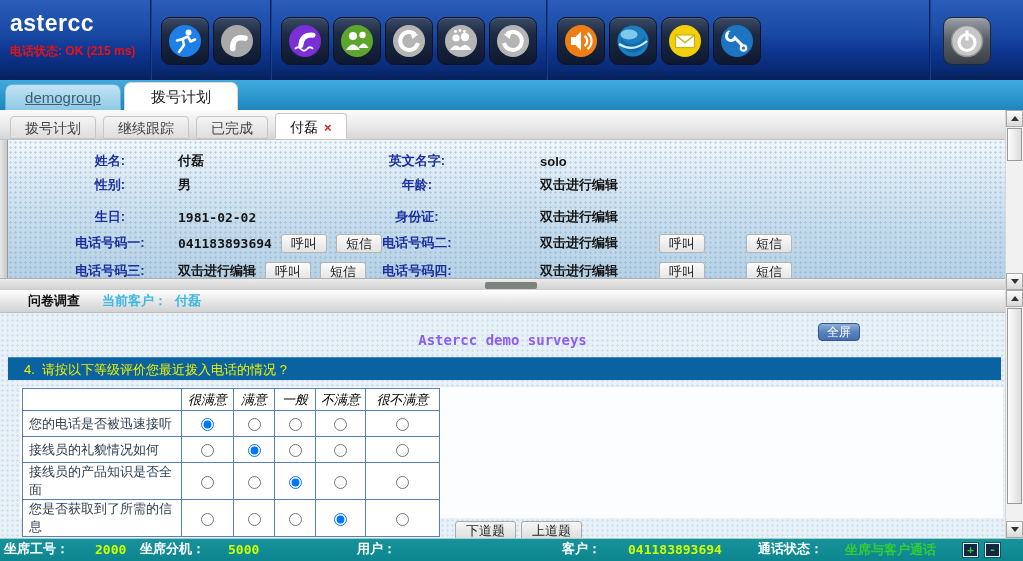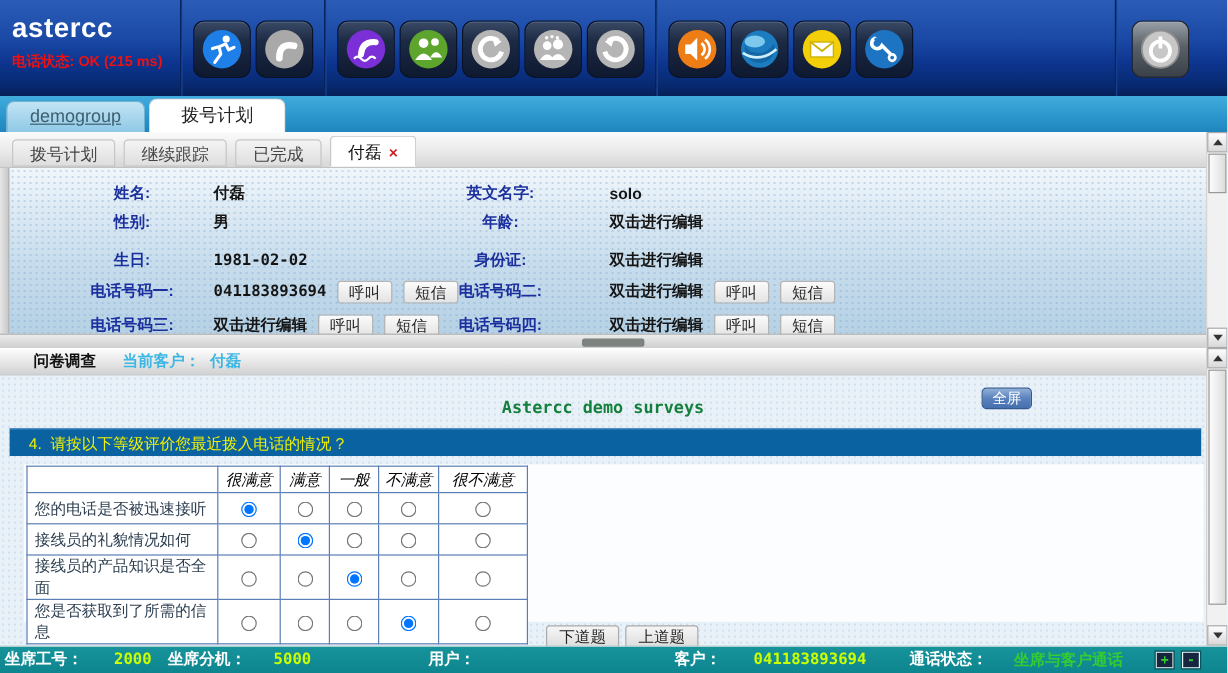--- a/index.html
+++ b/index.html
@@ -50,21 +50,21 @@
     background:linear-gradient(90deg,#e6e6e6,#c8c8c8);border-right:1px solid #9a9a9a;box-sizing:border-box;cursor:pointer;}
 
   
   #form-panel{position:absolute;left:8px;top:140px;width:997px;height:138px;
     background:linear-gradient(180deg,#f1f7fb 0%,#ddeaf4 25%,#c6dcec 60%,#b6d1e5 100%);}
   #form-panel::before{content:"";position:absolute;inset:0;
     background-image:radial-gradient(rgba(120,160,200,.35) 1px,transparent 1.2px);background-size:5px 5px;}
   .frow{position:absolute;left:0;width:100%;height:22px;font-size:13px;}
   .fcol{position:absolute;top:0;height:22px;display:flex;align-items:center;white-space:nowrap;}
   .fcol.c1{left:0;}
-  .fcol.c2{left:284px;}
+  .fcol.c2{left:284px;gap:32px;}
   .flabel{display:inline-block;width:122px;text-align:center;color:#1b2f9e;font-weight:bold;padding-left:41px;}
   .fcol.c2 .flabel{width:168px;}
   .fvalue{margin-left:7px;font-weight:bold;color:#151515;cursor:pointer;}
   .num{font-family:"DejaVu Sans Mono","Liberation Mono",monospace;}
   .mini{margin-left:9px;height:19px;padding:0 9px;font-size:13px;color:#222;cursor:pointer;
     background:linear-gradient(180deg,#fbfbfb,#e3e3e3);border:1px solid #b5b5b5;border-radius:3px;
     font-family:inherit;}
 
   
   #splitter{position:absolute;left:0;top:278px;width:1005px;height:12px;
@@ -80,21 +80,21 @@
   #current-customer .val{margin-left:8px;}
 
   
   #survey-content{position:absolute;left:0;top:313px;width:1005px;height:225px;background:#e9f1f8;}
   #survey-content::before{content:"";position:absolute;inset:0;
     background-image:radial-gradient(rgba(150,180,210,.28) 1px,transparent 1.2px);background-size:5px 5px;}
   #fullscreen-btn{position:absolute;left:818px;top:10px;width:42px;height:18px;line-height:16px;
     background:linear-gradient(180deg,#8fb0d8 0%,#5a82bc 50%,#466fae 100%);
     border:1px solid #34598f;border-radius:4px;color:#fff;font-size:12px;text-align:center;cursor:pointer;box-sizing:border-box;}
   #survey-name{position:absolute;left:0;top:19px;width:100%;text-align:center;
-    font-family:"DejaVu Sans Mono","Liberation Mono",monospace;font-weight:bold;font-size:14px;color:#15803d;}
+    font-family:"DejaVu Sans Mono","Liberation Mono",monospace;font-weight:bold;font-size:14px;color:#8b5cf6;}
   #question-bar{position:absolute;left:8px;top:44px;width:993px;height:23px;line-height:23px;
     background:var(--question-bar-blue,#0a62a0);color:var(--question-text-yellow,#f0f000);
     font-size:13px;padding-left:16px;box-sizing:border-box;white-space:pre;border-top:1px solid #3d87bd;}
   #white-block{position:absolute;left:20px;top:74px;width:983px;height:131px;background:#fcfdfe;}
   table.stable{position:absolute;left:22px;top:75px;border-collapse:collapse;background:#fff;}
   .stable th,.stable td{border:1px solid #5a7fb5;font-size:13px;font-weight:normal;text-align:center;padding:0;}
   .stable th{height:21px;color:#000000;font-style:italic;}
   .stable td{height:25px;color:#2c3e50;}
   .stable .c0{width:158px;}
   .stable .c1{width:51px;}.stable .c2{width:40px;}.stable .c3{width:40px;}.stable .c4{width:49px;}.stable .c5{width:73px;}

